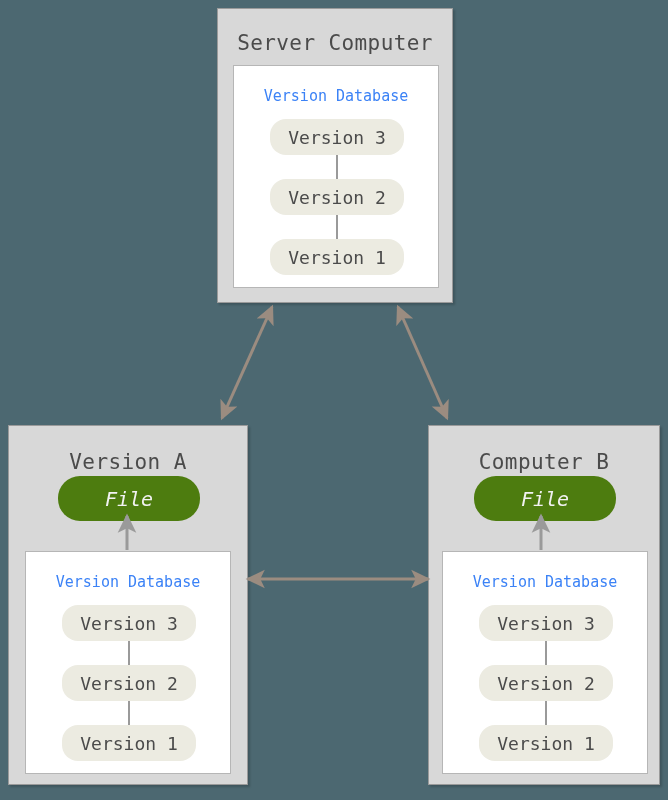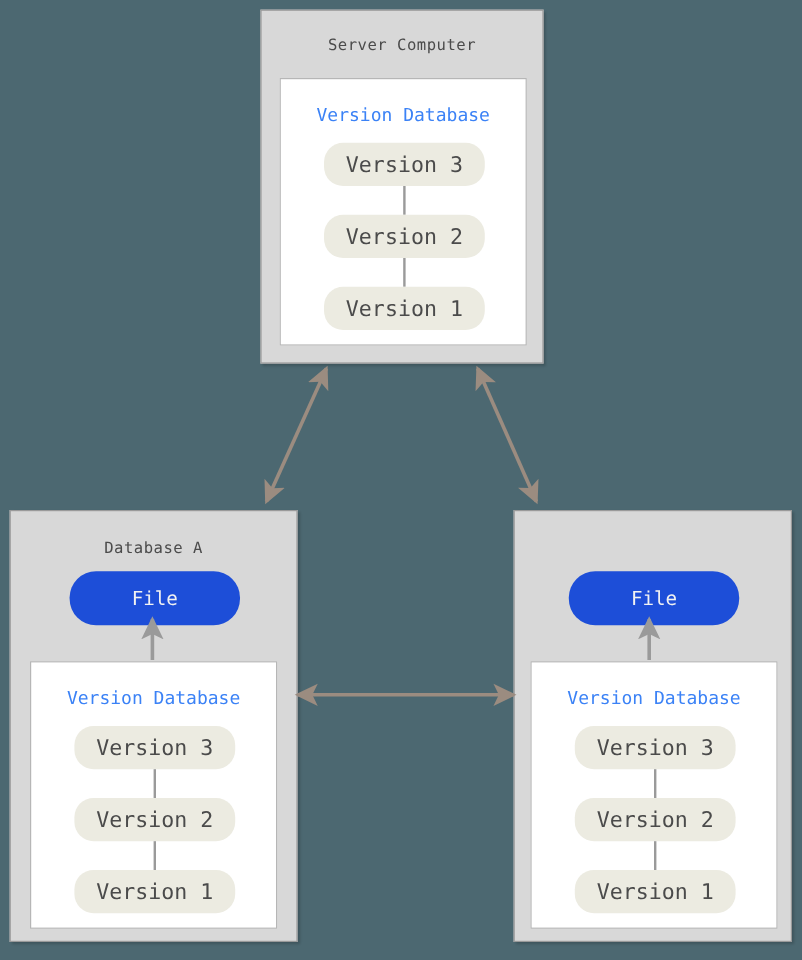--- a/index.html
+++ b/index.html
@@ -29,21 +29,21 @@
     border: 1px solid #9a9a9a;
     box-sizing: border-box;
     box-shadow: 2px 2px 2px rgba(0,0,0,0.18);
   }
   .computer-title {
     position: absolute;
     left: 0;
     width: 100%;
     text-align: center;
     color: #4b4b4b;
-    font-size: 13px;
+    font-size: 21px;
     letter-spacing: 0.4px;
     white-space: nowrap;
   }
 
   
   .vdb {
     position: absolute;
     background: #ffffff;
     border: 1px solid #b6b6b6;
     box-sizing: border-box;
@@ -73,29 +73,30 @@
   }
   .pill-connector {
     position: absolute;
     width: 2px;
     background: #9a9a9a;
   }
 
   
   .file-pill {
     position: absolute;
-    background: #1d4ed8;
+    background: #4d7c0f;
     border-radius: 22px;
     color: #f2f2f2;
-    font-size: 16px;
+    font-size: 20px;
     display: flex;
     align-items: center;
     justify-content: center;
     white-space: nowrap;
     box-sizing: border-box;
+    font-style: italic;
   }
 
   
   #arrows {
     position: absolute;
     left: 0; top: 0;
     width: 668px;
     height: 800px;
     pointer-events: none;
   }
@@ -131,21 +132,21 @@
       </div>
       <div class="pill-connector" style="left:102px; top:149px; height:24px;"></div>
 
       <div class="pill" style="left:36px; top:173px; width:134px; height:36px;">
         <span>Version 1</span>
       </div>
     </div>
   </div>
 
   <div class="computer" style="left:8px; top:425px; width:240px; height:360px;">
-    <div class="computer-title" style="top:24px;">Database A</div>
+    <div class="computer-title" style="top:24px;">Version A</div>
 
     <div class="file-pill" style="left:49px; top:50px; width:142px; height:45px;">
       <span>File</span>
     </div>
 
     <div class="vdb" style="left:16px; top:125px; width:206px; height:223px;">
       <div class="vdb-title" style="top:21px;">Version Database</div>
 
       <div class="pill" style="left:36px; top:53px; width:134px; height:36px;">
         <span>Version 3</span>
@@ -157,20 +158,21 @@
       </div>
       <div class="pill-connector" style="left:102px; top:149px; height:24px;"></div>
 
       <div class="pill" style="left:36px; top:173px; width:134px; height:36px;">
         <span>Version 1</span>
       </div>
     </div>
   </div>
 
   <div class="computer" style="left:428px; top:425px; width:232px; height:360px;">
+    <div class="computer-title" style="top:24px;">Computer B</div>
 
     <div class="file-pill" style="left:45px; top:50px; width:142px; height:45px;">
       <span>File</span>
     </div>
 
     <div class="vdb" style="left:13px; top:125px; width:206px; height:223px;">
       <div class="vdb-title" style="top:21px;">Version Database</div>
 
       <div class="pill" style="left:36px; top:53px; width:134px; height:36px;">
         <span>Version 3</span>

